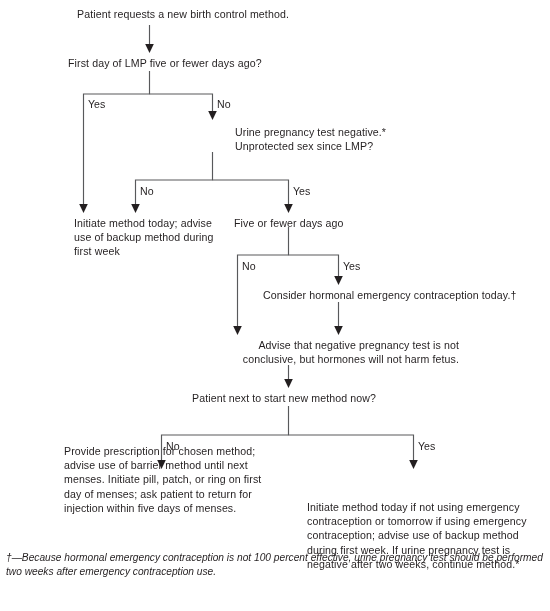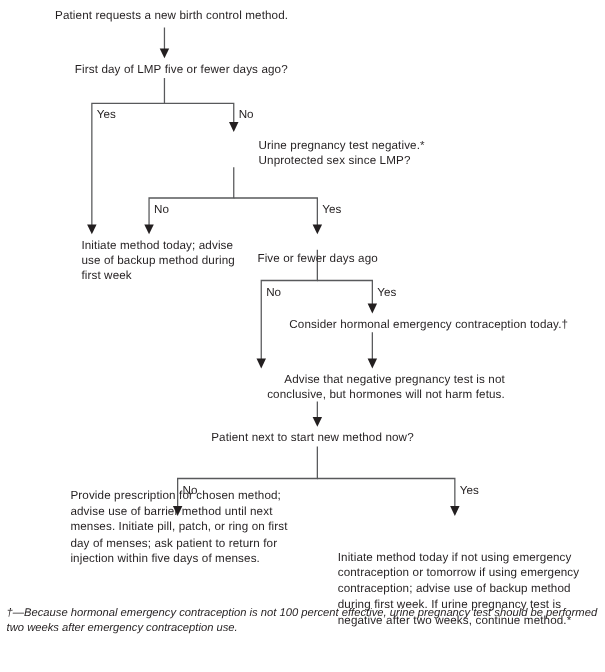--- a/index.html
+++ b/index.html
@@ -99,32 +99,32 @@
     <line x1="288.5" y1="365" x2="288.5" y2="381"></line>
     <polygon points="284.2,379 292.8,379 288.5,388"></polygon>
 
     <polyline points="288.5,406 288.5,435 161.5,435 161.5,462"></polyline>
     <polygon points="157.2,460 165.8,460 161.5,469"></polygon>
 
     <polyline points="288.5,435 413.5,435 413.5,462"></polyline>
     <polygon points="409.2,460 417.8,460 413.5,469"></polygon>
   </svg>
 
-  <div class="node left" style="left:34px; top:7px; width:300px;padding-left:16px;">Patient requests a new birth control method.</div>
+  <div class="node left" style="left:61px; top:7px; width:300px;padding-left:16px;">Patient requests a new birth control method.</div>
 
   <div class="node left" style="left:68px; top:56px; width:300px;">First day of LMP five or fewer days ago?</div>
 
   <div class="node left" style="left:235px; top:125px; width:300px;">Urine pregnancy test negative.*
 Unprotected sex since LMP?</div>
 
   <div class="node left" style="left:33px; top:216px; width:180px;margin-left:41px;">Initiate method today; advise
 use of backup method during
 first week</div>
 
-  <div class="node left" style="left:234px; top:216px; width:180px;margin-top:12px;">Five or fewer days ago</div>
+  <div class="node left" style="left:234px; top:216px; width:180px;">Five or fewer days ago</div>
 
   <div class="node left" style="left:263px; top:288px; width:290px;">Consider hormonal emergency contraception today.†</div>
 
   <div class="node left" style="left:179px; top:338px; width:280px;text-align:right;">Advise that negative pregnancy test is not
 conclusive, but hormones will not harm fetus.</div>
 
   <div class="node left" style="left:192px; top:391px; width:280px;">Patient next to start new method now?</div>
 
   <div class="node left" style="left:64px; top:444px; width:220px;">Provide prescription for chosen method;
 advise use of barrier method until next

